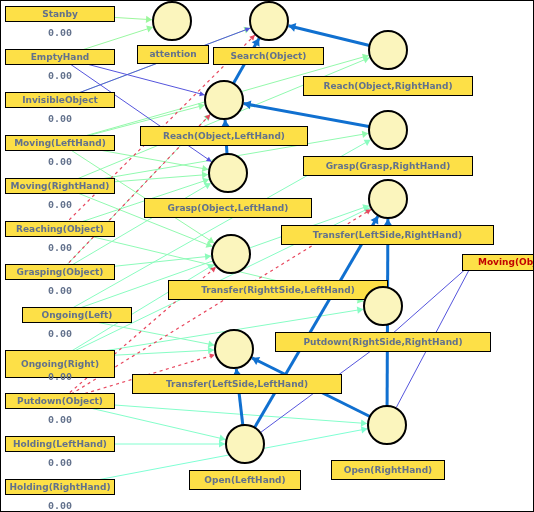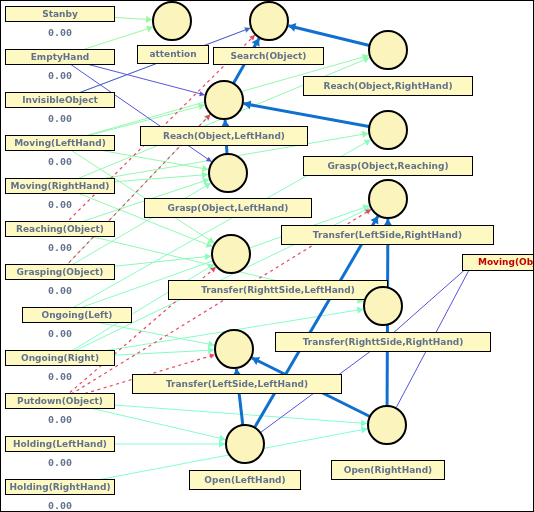--- a/index.html
+++ b/index.html
@@ -2,21 +2,21 @@
 <html><head>
 <meta charset="utf-8">
 <style>
   html,body{margin:0;padding:0;background:#ffffff;}
   body{width:534px;height:512px;overflow:hidden;
        font-family:"DejaVu Sans",sans-serif;}
   #root{position:relative;width:534px;height:512px;background:#fff;box-sizing:border-box;}
   #frame{position:absolute;left:0;top:0;width:534px;height:512px;
          border:1.5px solid #000;box-sizing:border-box;pointer-events:none;}
   #wires{position:absolute;left:0;top:0;}
-  .box{position:absolute;box-sizing:border-box;background:#fef9c3;border:1.5px solid #000;
+  .box{position:absolute;box-sizing:border-box;background:#fde047;border:1.5px solid #000;
        display:flex;align-items:center;justify-content:center;
        font-size:9px;font-weight:bold;color:#62718c;white-space:nowrap;line-height:1;}
   .val{position:absolute;font-size:10px;font-weight:bold;color:#62718c;text-align:center;line-height:1;font-family:Liberation Mono, monospace;}
   .mbox{color:#c00000;margin-left:44px;}
   .nodecircle{position:absolute;border-radius:50%;background:#fbf5bd;
               border:2.5px solid #000;box-sizing:border-box;}
 </style>
 </head>
 <body>
 
@@ -140,21 +140,21 @@
       </div>
       <div class="val" style="left: 5px; top: 244px; width: 110px;">0.00</div>
       <div class="box" style="left: 5px; top: 264px; width: 110px; height: 16px;">
         <span>Grasping(Object)</span>
       </div>
       <div class="val" style="left: 5px; top: 287px; width: 110px;">0.00</div>
       <div class="box" style="left: 22px; top: 307px; width: 110px; height: 16px;">
         <span>Ongoing(Left)</span>
       </div>
       <div class="val" style="left: 5px; top: 330px; width: 110px;">0.00</div>
-      <div class="box" style="left: 5px; top: 350px; width: 110px; height: 16px;">
+      <div class="box" style="left: 5px; top: 350px; width: 110px; height: 28px;">
         <span>Ongoing(Right)</span>
       </div>
       <div class="val" style="left: 5px; top: 373px; width: 110px;">0.00</div>
       <div class="box" style="left: 5px; top: 393px; width: 110px; height: 16px;">
         <span>Putdown(Object)</span>
       </div>
       <div class="val" style="left: 5px; top: 416px; width: 110px;">0.00</div>
       <div class="box" style="left: 5px; top: 436px; width: 110px; height: 16px;">
         <span>Holding(LeftHand)</span>
       </div>
@@ -176,37 +176,37 @@
       <div class="nodecircle" style="left: 368px; top: 30px; width: 40px; height: 40px;"></div>
       <div class="box" style="left: 303px; top: 76px; width: 170px; height: 20px;">
         <span>Reach(Object,RightHand)</span>
       </div>
       <div class="nodecircle" style="left: 204px; top: 80px; width: 40px; height: 40px;"></div>
       <div class="box" style="left: 140px; top: 126px; width: 168px; height: 20px;">
         <span>Reach(Object,LeftHand)</span>
       </div>
       <div class="nodecircle" style="left: 368px; top: 110px; width: 40px; height: 40px;"></div>
       <div class="box" style="left: 303px; top: 156px; width: 170px; height: 20px;">
-        <span>Grasp(Object,Reaching)</span>
+        <span>Grasp(Grasp,RightHand)</span>
       </div>
       <div class="nodecircle" style="left: 208px; top: 153px; width: 40px; height: 40px;"></div>
       <div class="box" style="left: 144px; top: 198px; width: 168px; height: 20px;">
         <span>Grasp(Object,LeftHand)</span>
       </div>
       <div class="nodecircle" style="left: 368px; top: 179px; width: 40px; height: 40px;"></div>
       <div class="box" style="left: 281px; top: 225px; width: 213px; height: 20px;">
         <span>Transfer(LeftSide,RightHand)</span>
       </div>
       <div class="nodecircle" style="left: 211px; top: 234px; width: 40px; height: 40px;"></div>
       <div class="box" style="left: 121px; top: 280px; width: 220px; height: 20px; margin-left: 47px;">
         <span>Transfer(RighttSide,LeftHand)</span>
       </div>
       <div class="nodecircle" style="left: 363px; top: 286px; width: 40px; height: 40px;"></div>
       <div class="box" style="left: 275px; top: 332px; width: 216px; height: 20px;">
-        <span>Transfer(RighttSide,RightHand)</span>
+        <span>Putdown(RightSide,RightHand)</span>
       </div>
       <div class="nodecircle" style="left: 214px; top: 329px; width: 40px; height: 40px;"></div>
       <div class="box" style="left: 132px; top: 374px; width: 210px; height: 20px;">
         <span>Transfer(LeftSide,LeftHand)</span>
       </div>
       <div class="nodecircle" style="left: 367px; top: 405px; width: 40px; height: 40px;"></div>
       <div class="box" style="left: 331px; top: 460px; width: 114px; height: 20px;">
         <span>Open(RightHand)</span>
       </div>
       <div class="nodecircle" style="left: 225px; top: 424px; width: 40px; height: 40px;"></div>

